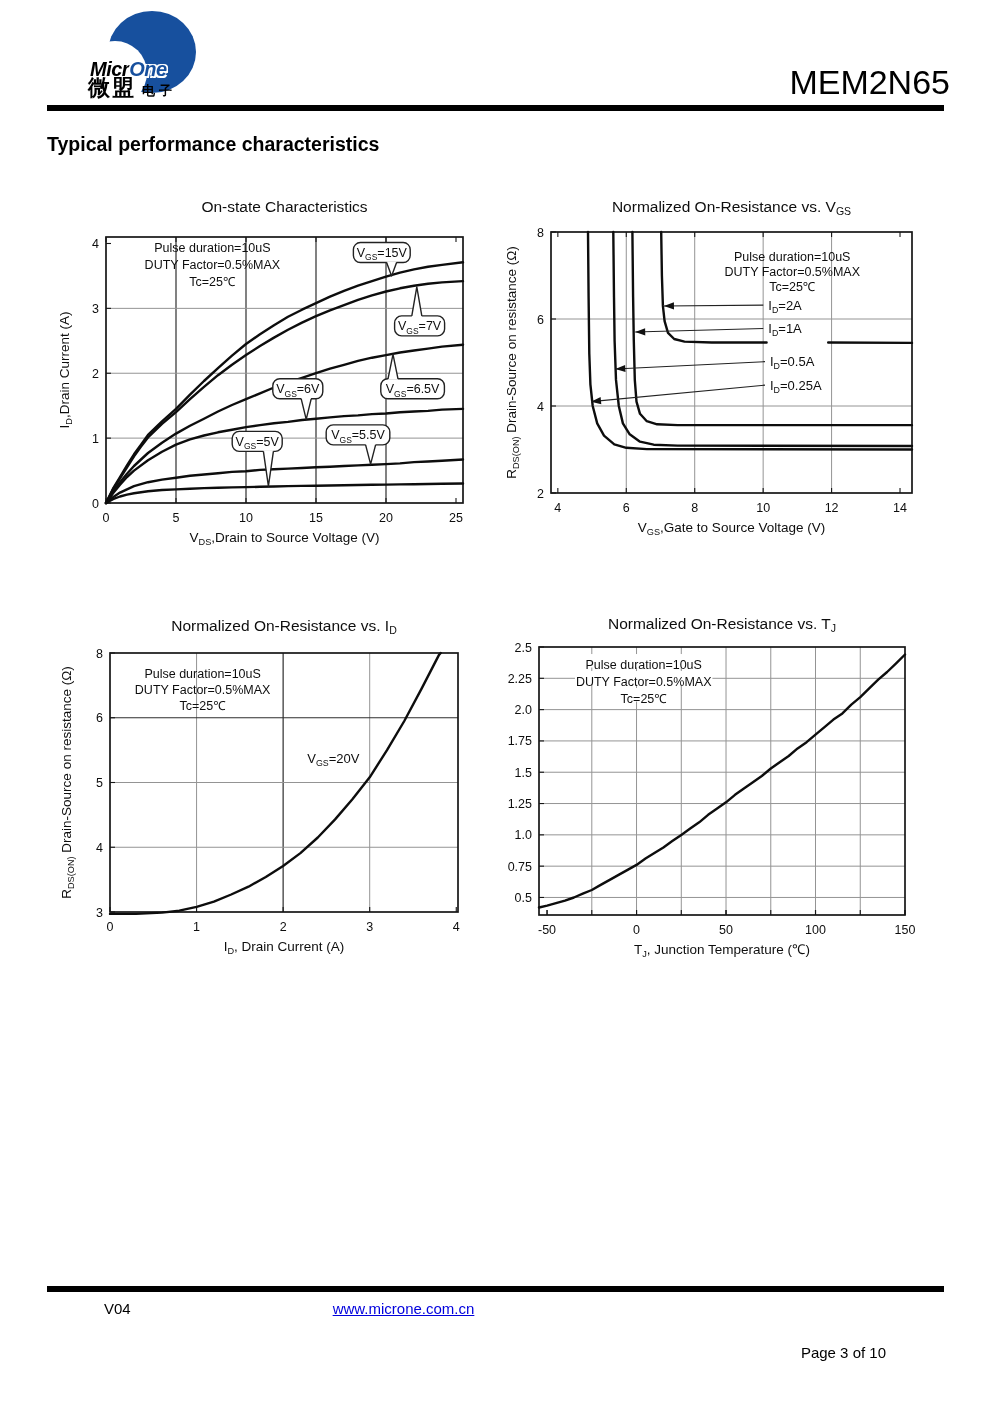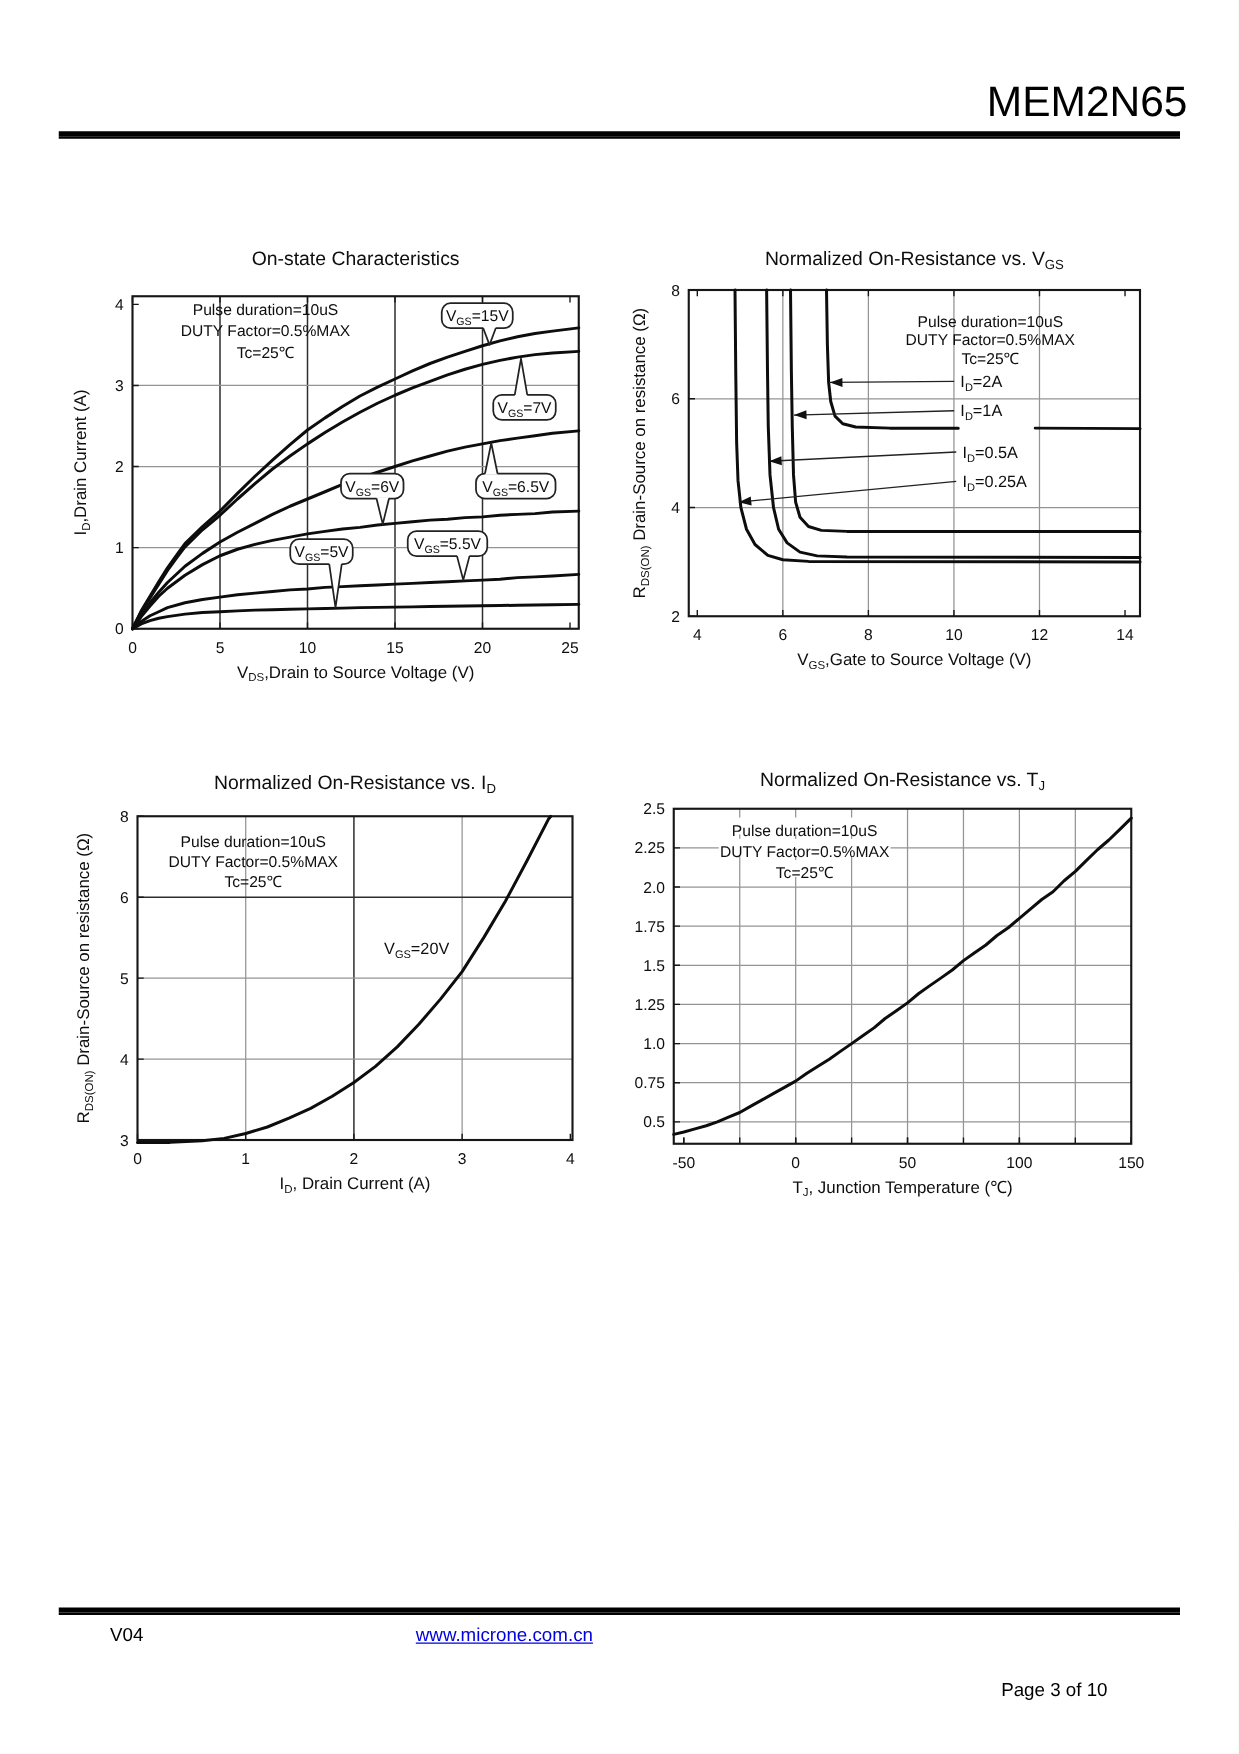--- a/index.html
+++ b/index.html
@@ -32,33 +32,41 @@
 
   
   .chart { position:absolute; font-family:"Liberation Sans", sans-serif; }
   #c1 { left:55px;  top:196px; width:420px; height:358px; }
   #c2 { left:495px; top:196px; width:460px; height:358px; }
   #c3 { left:55px;  top:608px; width:420px; height:358px; }
   #c4 { left:495px; top:608px; width:460px; height:358px; }
   .chart svg { display:block; }
 
   
-  .footer-version { position:absolute; left:88px; top:1300px; font-size:15px; }
+  .footer-version { position:absolute; left:104px; top:1300px; font-size:15px; }
   .footer-link { position:absolute; left:0; top:1300px; width:807px; text-align:center;
                  font-size:15px; color:#0000dd; text-decoration:underline; cursor:pointer; }
   .footer-page { position:absolute; right:105px; top:1344px; font-size:15px; }
 </style>
 </head>
 <body>
 
 <div class="page">
 
+  <div class="logo">
+    <div class="logo-blue"></div>
+    <div class="logo-white"></div>
+    <div class="logo-word"><span class="micr">Micr</span><span class="one">One</span></div>
+    <div class="logo-cn">微盟</div>
+    <div class="logo-cn-sub">电子</div>
+  </div>
   <div class="product-title">MEM2N65</div>
   <div class="double-rule rule-header"></div>
 
+  <div class="section-title">Typical performance characteristics</div>
 
   <div class="chart" id="c1">
       <svg width="420" height="358">
         <line x1="121" y1="41" x2="121" y2="307" stroke="#2e2e2e" stroke-width="1.2"></line>
         <line x1="191" y1="41" x2="191" y2="307" stroke="#2e2e2e" stroke-width="1.2"></line>
         <line x1="261" y1="41" x2="261" y2="307" stroke="#2e2e2e" stroke-width="1.2"></line>
         <line x1="331" y1="41" x2="331" y2="307" stroke="#2e2e2e" stroke-width="1.2"></line>
         <line x1="51" y1="242.1219512195122" x2="408" y2="242.1219512195122" stroke="#949494" stroke-width="1"></line>
         <line x1="51" y1="177.24390243902437" x2="408" y2="177.24390243902437" stroke="#949494" stroke-width="1"></line>
         <line x1="51" y1="112.36585365853657" x2="408" y2="112.36585365853657" stroke="#949494" stroke-width="1"></line>

